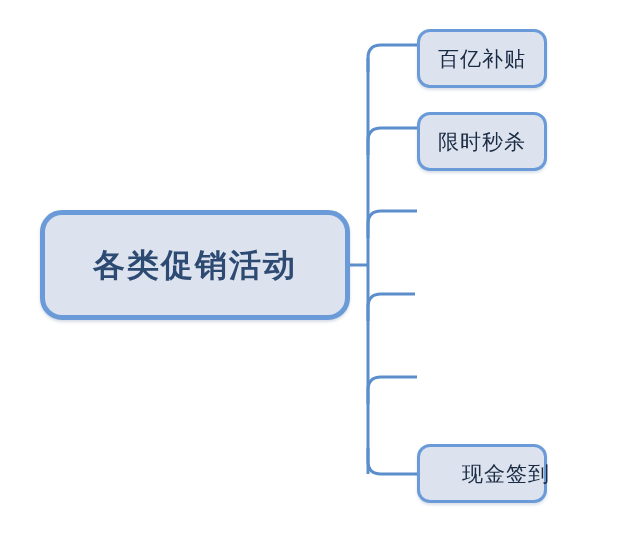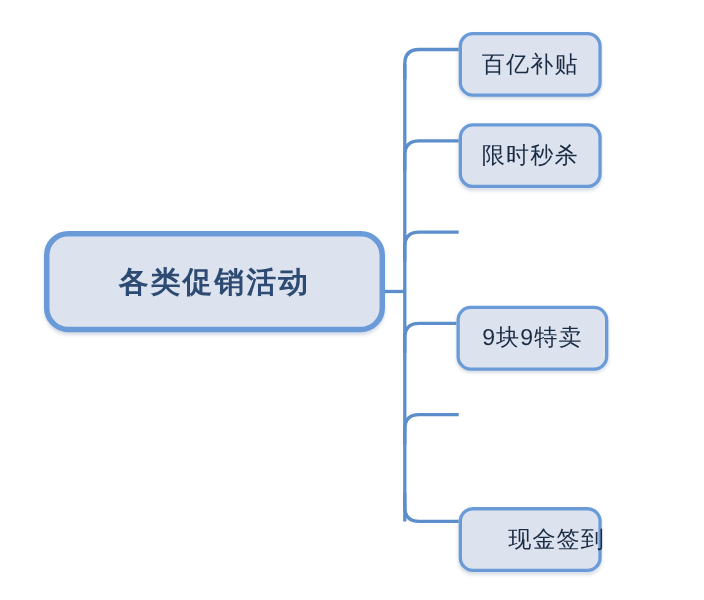--- a/index.html
+++ b/index.html
@@ -40,25 +40,25 @@
     justify-content: center;
     background: #dde3ee;
     text-align: center;
     white-space: nowrap;
   }
 
   .node.root {
     left: 40px;
     top: 210px;
     width: 310px;
-    height: 92px;
+    height: 110px;
     border: 5px solid #6a9bd8;
     border-radius: 22px;
     color: #2d4a73;
-    font-size: 27px;
+    font-size: 32px;
     font-weight: bold;
     letter-spacing: 2px;
     box-shadow: 0 2px 3px rgba(120,140,170,0.30);
   }
 
   .node.child {
     left: 417px;
     width: 130px;
     height: 59px;
     border: 3px solid #6a9bd8;
@@ -69,21 +69,21 @@
     letter-spacing: 1px;
     box-shadow: 0 2px 3px rgba(120,140,170,0.28);
   }
 
   
   .node.child.c0 { top: 29px; }
   .node.child.c1 { top: 112px; }
   .node.child.c2 { top: 195px; }
   .node.child.c3 { top: 278px; left: 415px; width: 138px; }
   .node.child.c4 { top: 361px; }
-  .node.child.c5 { top: 461px; padding-left: 48px; }
+  .node.child.c5 { top: 444px; padding-left: 48px; }
 
   .node-label {
     display: block;
     line-height: 1;
   }
 </style>
 </head>
 <body>
 
 <div id="mindmap">
@@ -113,22 +113,19 @@
 
   <div class="node child c1">
     <span class="node-label">限时秒杀</span>
   </div>
 
   <div class="node child c0">
     <span class="node-label">百亿补贴</span>
   </div>
 
 
-  <div class="node child c3">
-    <span class="node-label">9块9特卖</span>
-  </div>
 
 
   <div class="node child c5">
     <span class="node-label">现金签到</span>
   </div>
 
 </div>
 
 </body></html>

